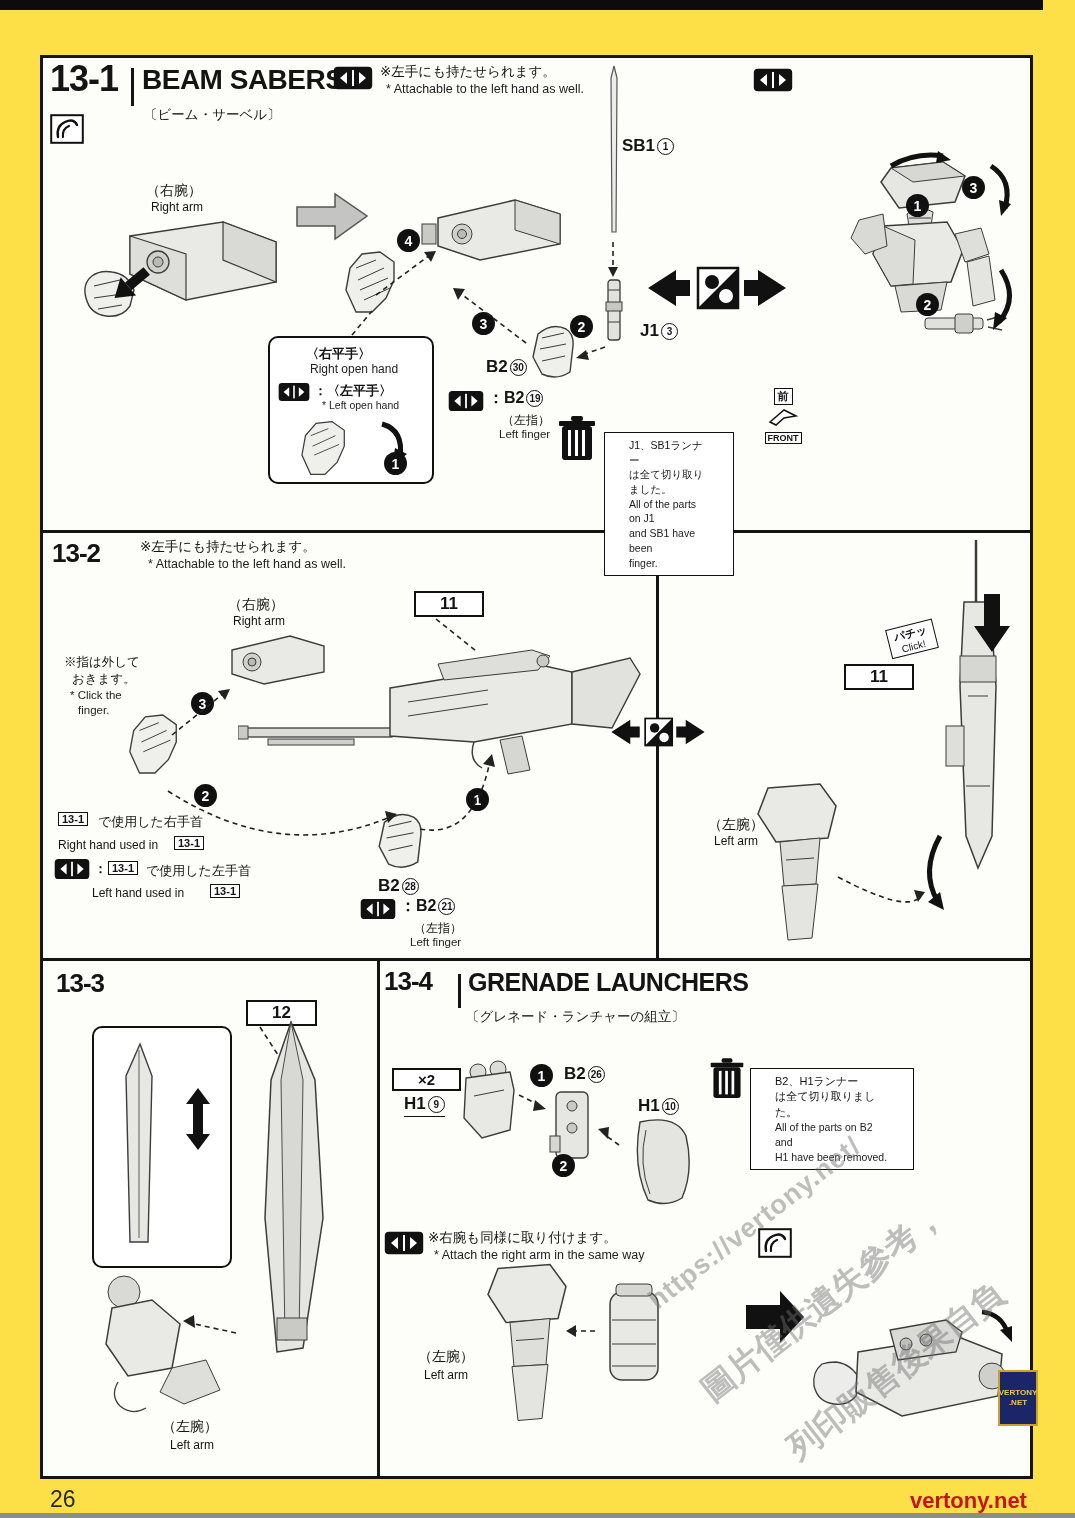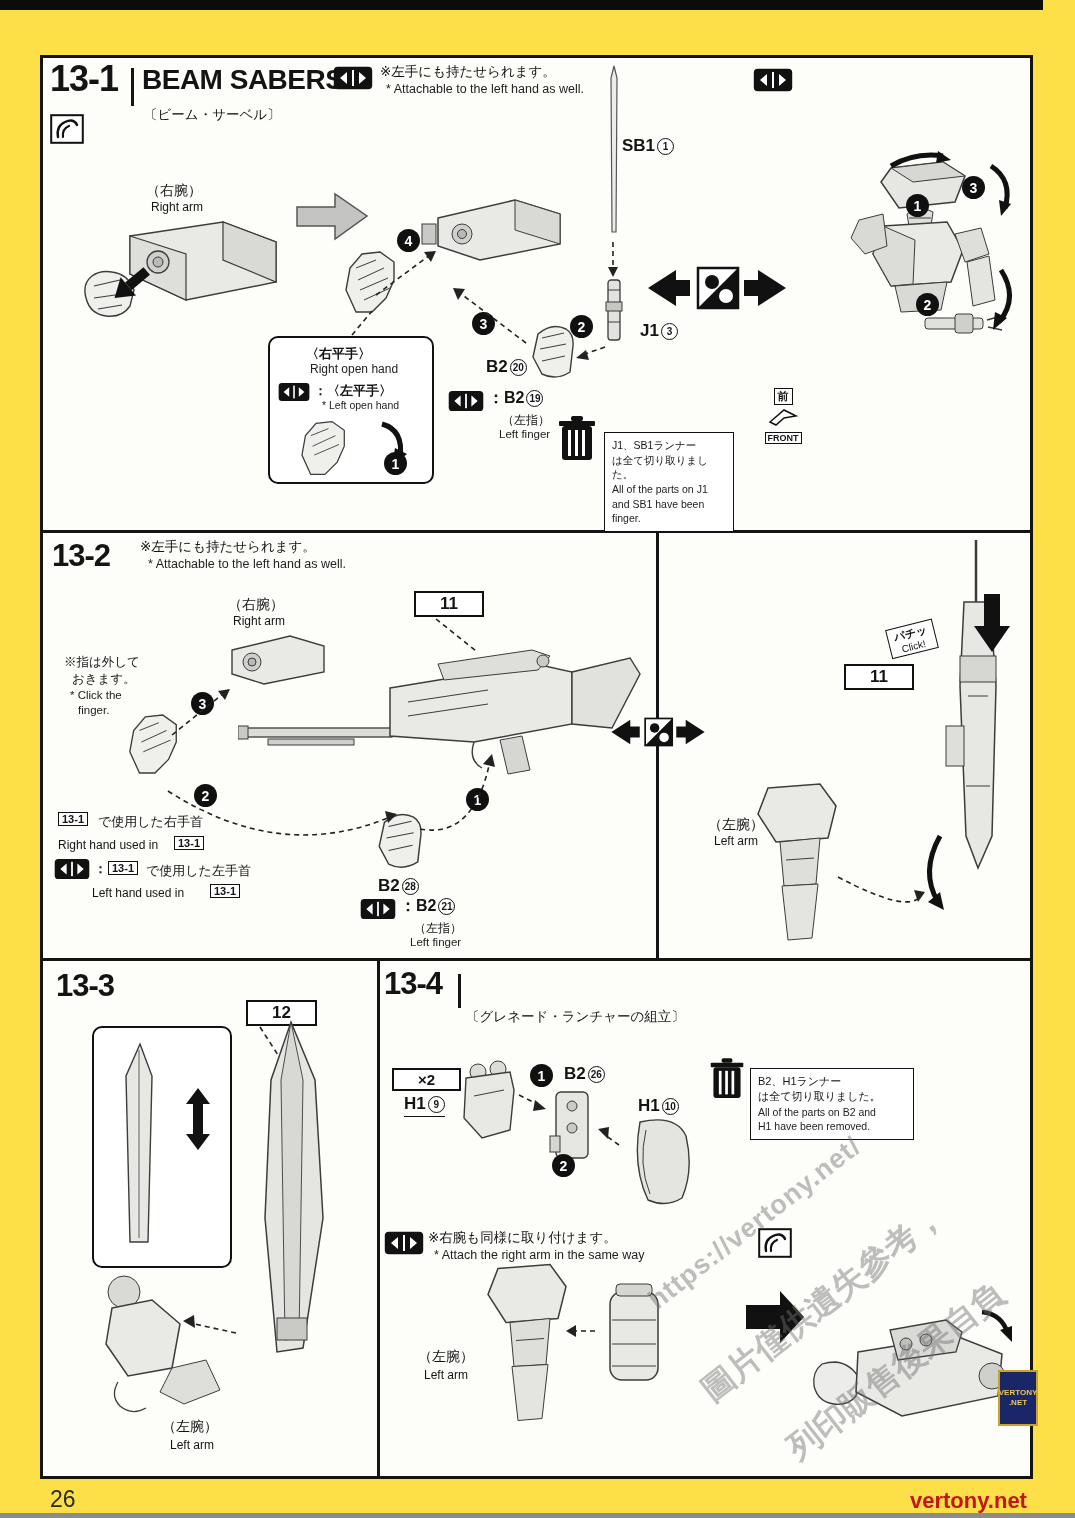--- a/index.html
+++ b/index.html
@@ -1,33 +1,33 @@
 <!DOCTYPE html>
 <html><head>
 <meta charset="utf-8">
 <style>
   * { margin:0; padding:0; box-sizing:border-box; }
   body { background:#9a9a9a; font-family:"Liberation Sans","DejaVu Sans",sans-serif; }
   .page { position:relative; width:1075px; height:1518px; background:#fde047; color:#141414; overflow:hidden; margin:0 auto; }
   .abs { position:absolute; }
   .hline { position:absolute; background:#141414; }
-  .secnum { font-weight:800; font-size:31px; letter-spacing:-1px; }
+  .secnum { font-weight:800; font-size:26px; letter-spacing:-1px; }
   .sectitle { font-weight:800; font-size:28px; letter-spacing:-0.5px; }
   .jp { font-size:13.5px; }
   .jps { font-size:12.5px;font-family:Liberation Serif, serif; }
   .en { font-size:12.5px; color:#222; }
   .ens { font-size:11.5px; color:#222; }
   .lbljp { font-size:14px; }
   .lblen { font-size:12px; }
   .step { position:absolute; width:23px; height:23px; border-radius:50%; background:#101010; color:#fff; font-weight:700; font-size:14px; display:flex; align-items:center; justify-content:center; }
   .pl { font-weight:700; font-size:17px; display:flex; align-items:center;text-align:center; }
   .pcirc { display:inline-flex; width:17px; height:17px; border:1.6px solid #111; border-radius:50%; font-size:10px; font-weight:700; align-items:center; justify-content:center; background:#fff; margin-left:2px; }
   .nbox { border:2.2px solid #111; background:#fff; font-weight:700; font-size:17px; padding:1px 24px; display:inline-block; }
   .refbox { border:1.5px solid #111; background:#fff; font-weight:700; font-size:11px; padding:0 3px; display:inline-block; }
-  .notebox { border:1.6px solid #111; background:#fff; padding:5px 7px; line-height:1.4; }
+  .notebox { border:1.6px solid #111; background:#fff; padding:5px 24px; line-height:1.4; }
   .rbox { border:2px solid #111; border-radius:10px; background:#fff; }
   .wm { position:absolute; transform:rotate(-38deg); transform-origin:left center; color:rgba(110,110,110,0.45); font-weight:700; white-space:nowrap; }
   .badge { position:absolute; width:40px; height:56px; background:#1b2668; border:2px solid #c9a227; color:#e7c75a; display:flex; flex-direction:column; align-items:center; justify-content:center; font-size:8px; font-weight:700; line-height:1.3; text-align:center; }
   svg { display:block; }
 </style>
 </head>
 <body>
 
 <div class="page">
 
@@ -120,21 +120,21 @@
   </svg>
   <div class="step" style="left:472px;top:312px;">3</div>
   <div class="step" style="left:570px;top:315px;">2</div>
 
   <svg class="abs" style="left:528px;top:318px;" width="48" height="62" viewBox="0 0 48 62">
     <path d="M10,16 q14,-12 28,-5 q8,5 7,17 l-3,26 q-14,9 -28,2 l-9,-17 z" fill="#efefec" stroke="#3c3c3c" stroke-width="1.4"></path>
     <path d="M14,20 l22,-5 M12,31 l26,-5 M14,43 l23,-5" stroke="#3c3c3c" stroke-width="1" fill="none"></path>
   </svg>
   <div class="abs pl" style="left:486px;top:357px;">
     <span>B2</span>
-      <span class="pcirc">20</span>
+      <span class="pcirc">30</span>
   </div>
 
   <svg class="abs" style="left:448px;top:390px;" width="36" height="22" viewBox="0 0 40 24">
     <rect x="0.8" y="0.8" width="38.4" height="22.4" rx="4" fill="#111"></rect>
     <rect x="19" y="4" width="2" height="16" fill="#fff"></rect>
     <path d="M14,6 L7,12 L14,18 Z" fill="#fff"></path>
       <path d="M26,6 L33,12 L26,18 Z" fill="#fff"></path>
   </svg>
   <div class="abs pl" style="left:488px;top:388px;font-size:16px;">
     <span>：B2</span>
@@ -398,20 +398,21 @@
   <svg class="abs" style="left:40px;top:961px;" width="337" height="518" viewBox="0 0 337 518">
     <g stroke="#222" stroke-width="1.6" stroke-dasharray="5 4" fill="none">
       <line x1="220" y1="66" x2="238" y2="94"></line>
       <line x1="196" y1="372" x2="150" y2="362"></line>
     </g>
     <polygon points="143,360 154,354 155,367" fill="#222"></polygon>
   </svg>
 
   <div class="abs secnum" style="left:384px;top:966px;">13-4</div>
   <div class="hline" style="left:458px;top:974px;width:2.5px;height:34px;"></div>
+  <div class="abs sectitle" style="left:468px;top:968px;font-size:25px;">GRENADE LAUNCHERS</div>
   <div class="abs jp" style="left:466px;top:1008px;">〔グレネード・ランチャーの組立〕</div>
 
   <div class="abs nbox" style="left:392px;top:1068px;font-size:15px;">×2</div>
 
   <svg class="abs" style="left:450px;top:1056px;" width="72" height="88" viewBox="0 0 72 88">
     <circle cx="28" cy="16" r="8" fill="#dcdcd9" stroke="#3c3c3c"></circle>
       <circle cx="48" cy="13" r="8" fill="#dcdcd9" stroke="#3c3c3c"></circle>
     <polygon points="16,22 60,16 64,34 60,74 32,82 14,62" fill="#e8e8e5" stroke="#3c3c3c" stroke-width="1.4"></polygon>
     <line x1="24" y1="40" x2="54" y2="34" stroke="#3c3c3c"></line>
   </svg>

